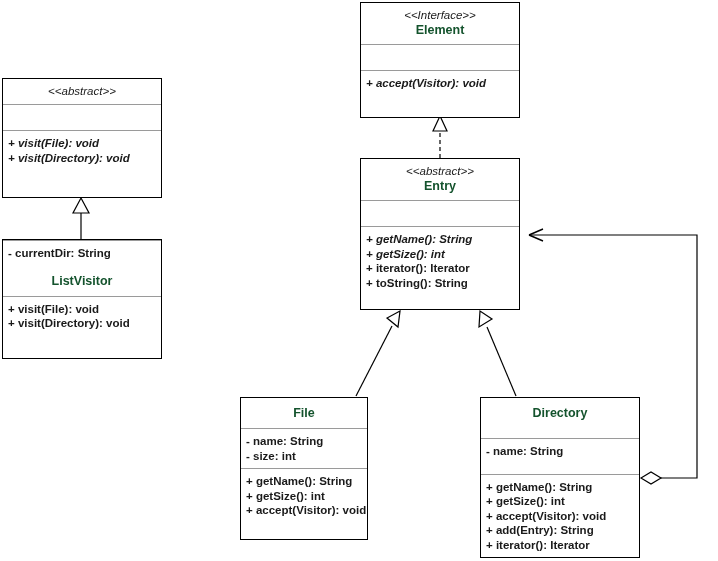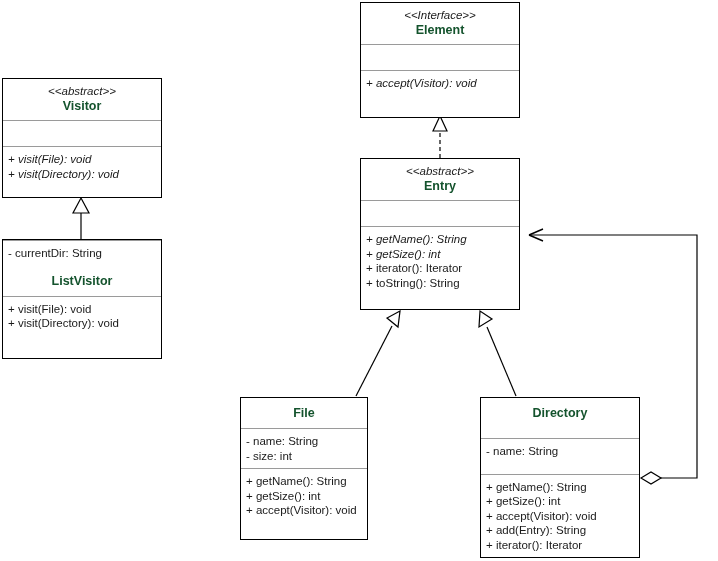--- a/index.html
+++ b/index.html
@@ -38,20 +38,21 @@
     box-sizing: border-box;
     padding: 4px 5px 4px 5px;
   }
   .comp-header {
     text-align: center;
     padding-top: 5px;
     padding-bottom: 6px;
   }
   .comp-divider {
     border-top: 1px solid #9a9a9a;
+    font-weight: bold;
   }
   .stereotype {
     font-size: 11.5px;
     font-style: italic;
     color: #1a1a1a;
     line-height: 14px;
     display: block;
   }
   .class-name {
     font-size: 12.5px;
@@ -127,21 +128,20 @@
     </div>
     <div class="compartment comp-divider attr-comp" style="height:26px;"></div>
     <div class="compartment comp-divider ops-comp">
       <span class="member abstract">+ accept(Visitor): void</span>
     </div>
   </div>
 
   <div class="uml-class" style="left:2px; top:78px; width:160px; height:120px;">
     <div class="compartment comp-header">
       <span class="stereotype">&lt;&lt;abstract&gt;&gt;</span>
-      <span class="class-name">Visitor</span>
     </div>
     <div class="compartment comp-divider attr-comp" style="height:26px;"></div>
     <div class="compartment comp-divider ops-comp">
       <span class="member abstract">+ visit(File): void</span>
       <span class="member abstract">+ visit(Directory): void</span>
     </div>
   </div>
 
   <div class="uml-class" style="left:2px; top:239px; width:160px; height:120px;">
     <div class="compartment comp-divider attr-comp">

